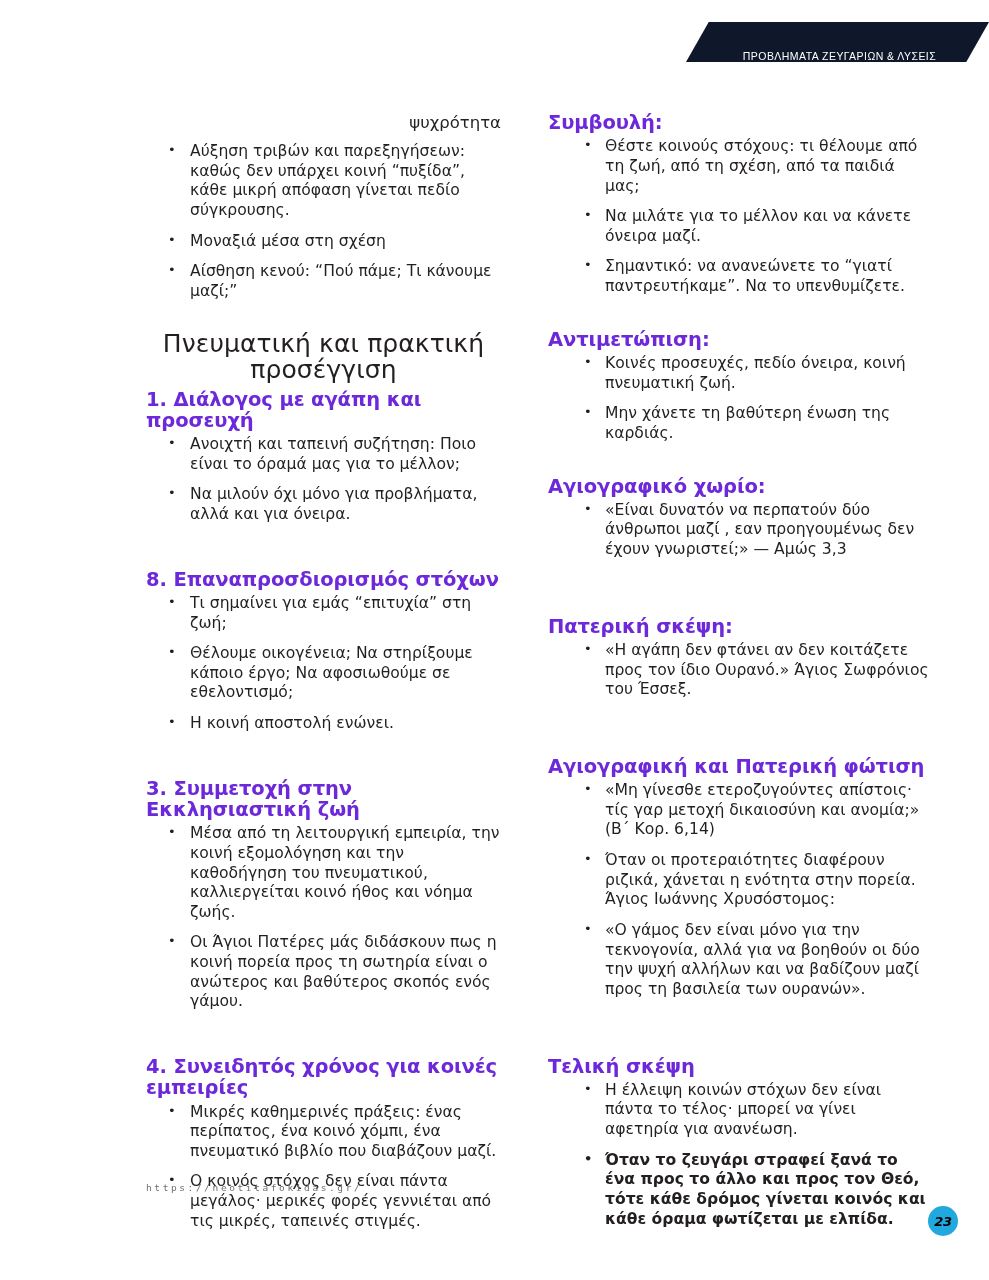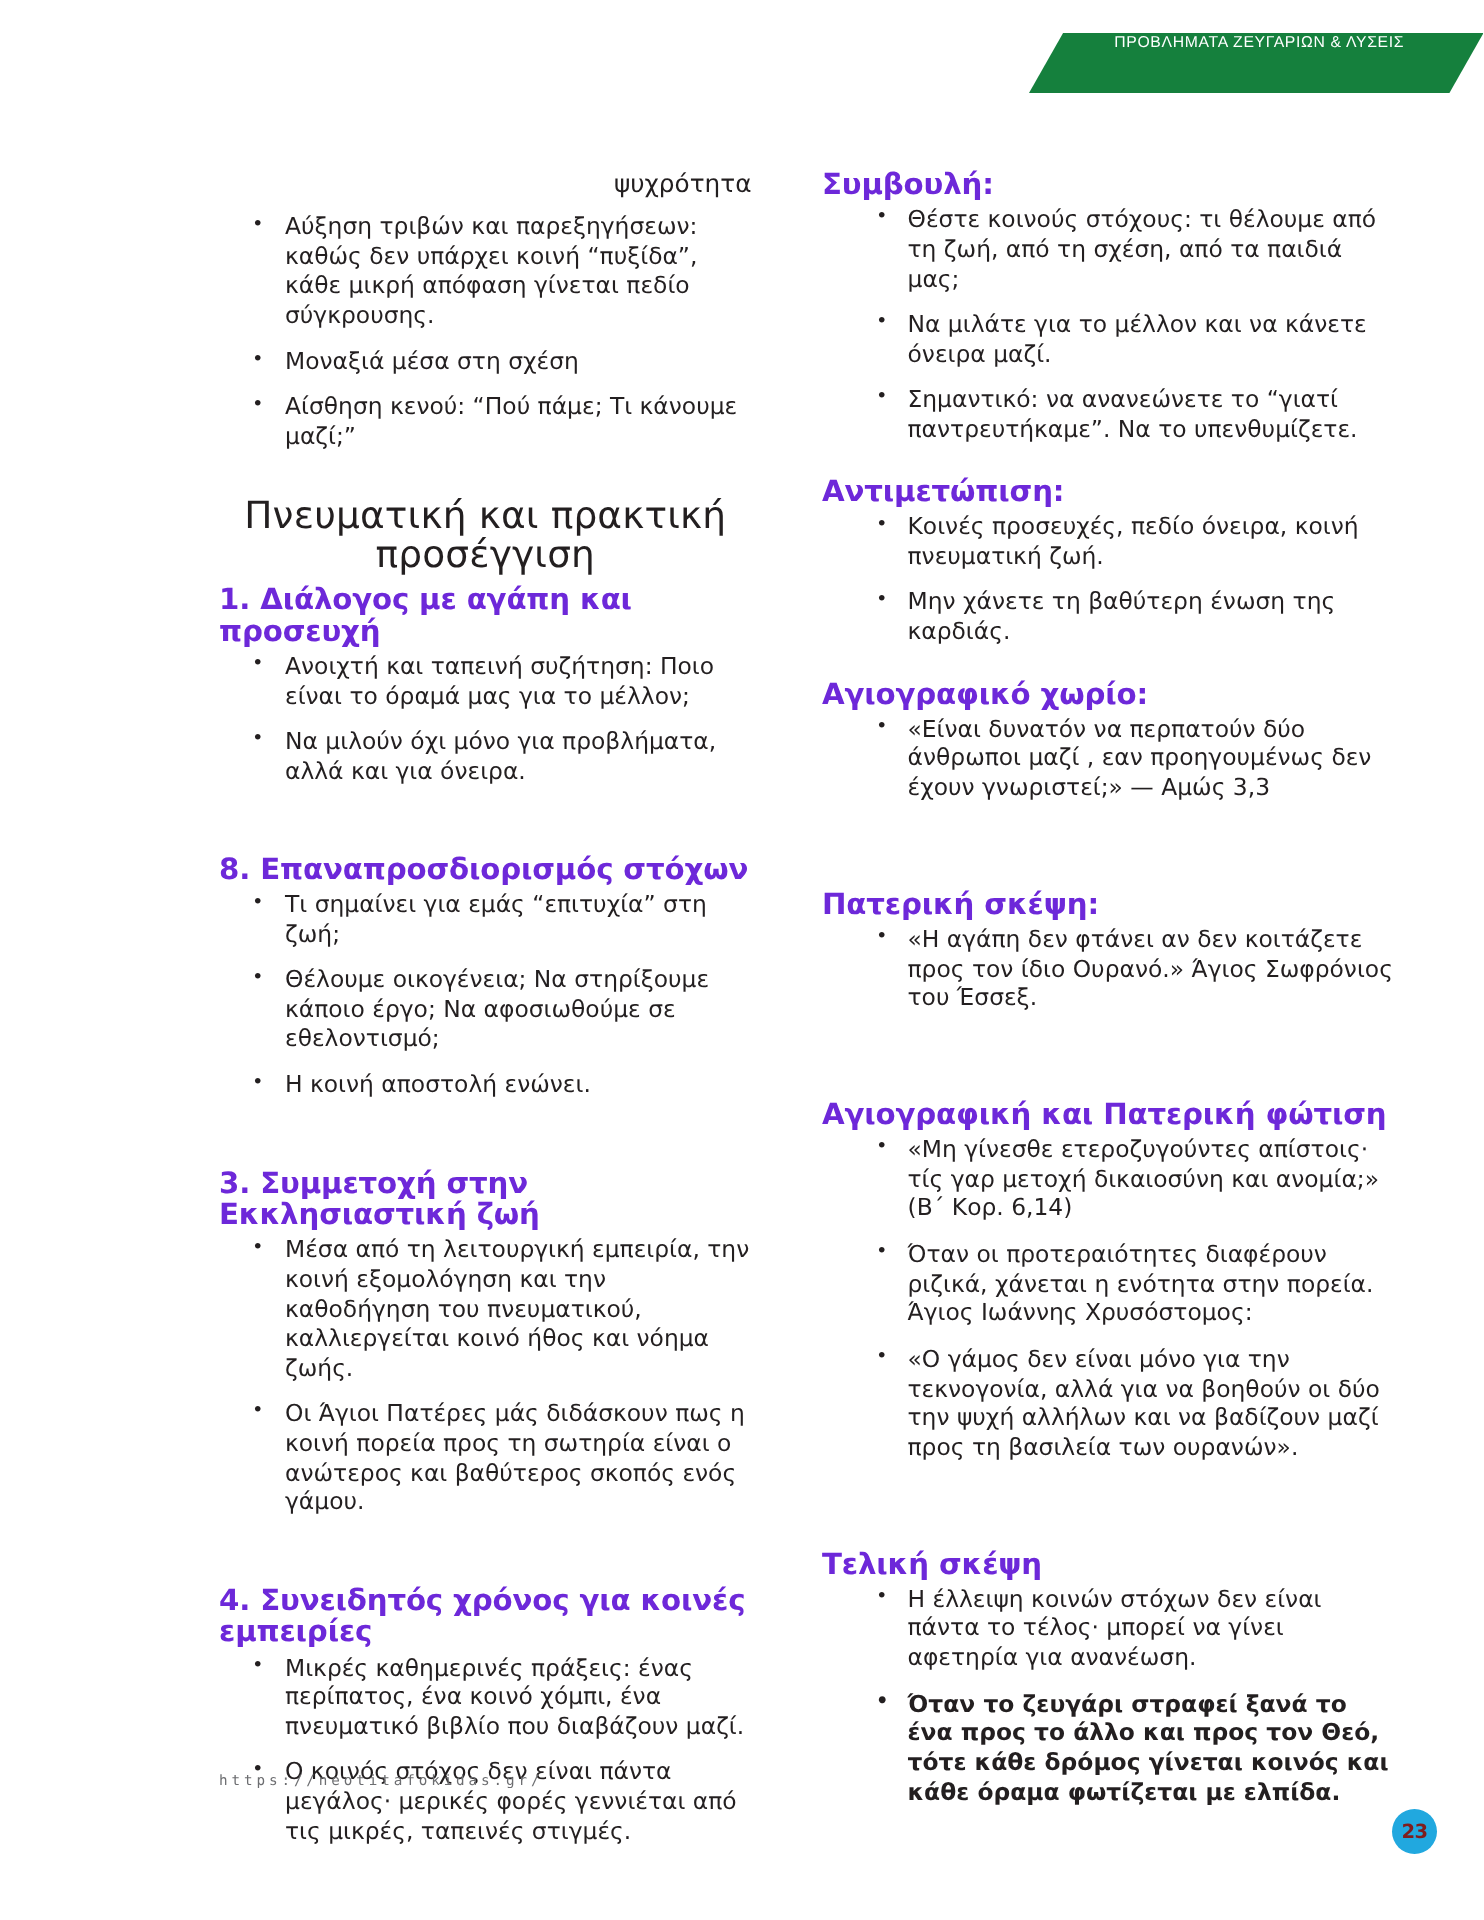--- a/index.html
+++ b/index.html
@@ -25,25 +25,25 @@
     background: #ffffff;
   }
 
   
   .header-banner {
     position: absolute;
     top: 22px;
     left: 686px;
     width: 303px;
     height: 40px;
-    background: #15803d;
+    background: #0f172a;
     -webkit-clip-path: polygon(7.5% 0, 100% 0, 92.5% 100%, 0% 100%);
     clip-path: polygon(7.5% 0, 100% 0, 92.5% 100%, 0% 100%);
     display: flex;
-    align-items: flex-start;
+    align-items: flex-end;
     justify-content: center;
   }
   .header-banner-text {
     color: #ffffff;
     font-size: 10.5px;
     letter-spacing: 0.45px;
     white-space: nowrap;
     font-family: "Liberation Sans", sans-serif;
     padding-left: 4px;
   }
@@ -84,21 +84,21 @@
   h2.section-head {
     font-family: "DejaVu Sans", "Liberation Sans", sans-serif;
     font-weight: 700;
     font-size: 19.5px;
     line-height: 1.09;
     color: #6d28d9;
     margin: 0 0 4px 0;
     letter-spacing: -0.1px;
   }
   h2.section-head.tight   { margin-top: 0; }
-  h2.section-head.gap-sm  { margin-top: 20px; }
+  h2.section-head.gap-sm  { margin-top: 32px; }
   h2.section-head.gap-lg  { margin-top: 44px; }
   h2.section-head.gap-xl  { margin-top: 56px; }
 
   
   ul.bullets {
     list-style: none;
     margin: 0;
     padding: 0;
   }
   ul.bullets > li {
@@ -135,28 +135,29 @@
     color: #6d6e71;
   }
   .page-badge {
     position: absolute;
     left: 928px;
     top: 1206px;
     width: 30px;
     height: 30px;
     border-radius: 50%;
     background: #21a8df;
-    color: #7f1d1d;
+    color: #000000;
     display: flex;
     align-items: center;
     justify-content: center;
     font-family: "DejaVu Sans", "Liberation Sans", sans-serif;
     font-weight: 700;
     font-size: 13px;
     letter-spacing: -0.3px;
+    font-style: italic;
   }
 </style>
 </head>
 <body>
 
 <div class="page">
 
   <div class="header-banner">
     <span class="header-banner-text">ΠΡΟΒΛΗΜΑΤΑ ΖΕΥΓΑΡΙΩΝ &amp; ΛΥΣΕΙΣ</span>
   </div>

